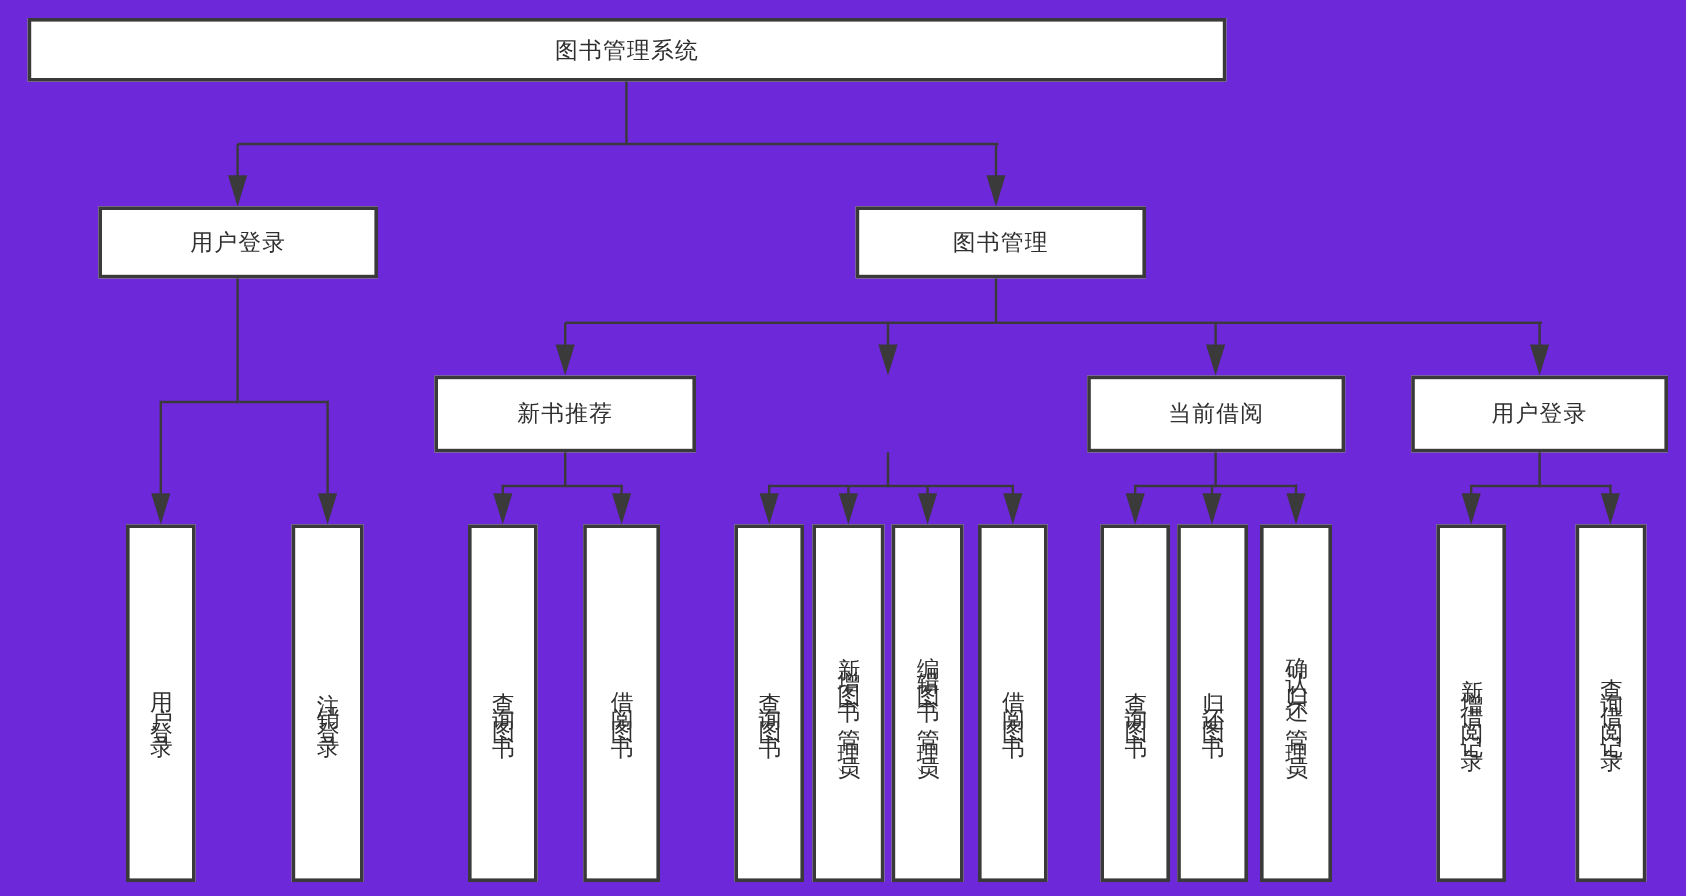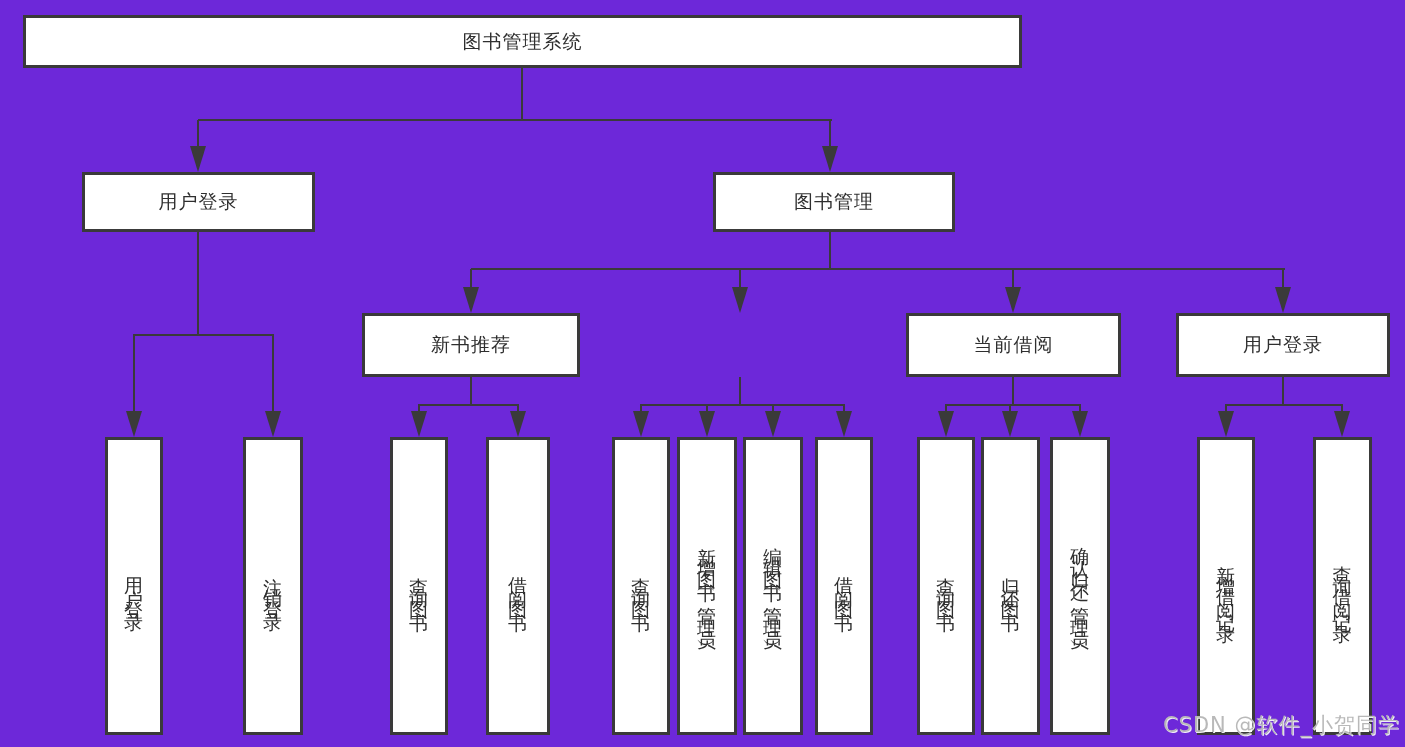--- a/index.html
+++ b/index.html
@@ -151,15 +151,14 @@
   <div class="arrow" style="left:633px;top:411px;"></div>
   <div class="arrow" style="left:699px;top:411px;"></div>
   <div class="arrow" style="left:765px;top:411px;"></div>
   <div class="arrow" style="left:836px;top:411px;"></div>
   <div class="arrow" style="left:938px;top:411px;"></div>
   <div class="arrow" style="left:1002px;top:411px;"></div>
   <div class="arrow" style="left:1072px;top:411px;"></div>
   <div class="arrow" style="left:1218px;top:411px;"></div>
   <div class="arrow" style="left:1334px;top:411px;"></div>
 
-  <div class="watermark">CSDN @软件_小贺同学</div>
 
 </div>
 
 </body></html>

